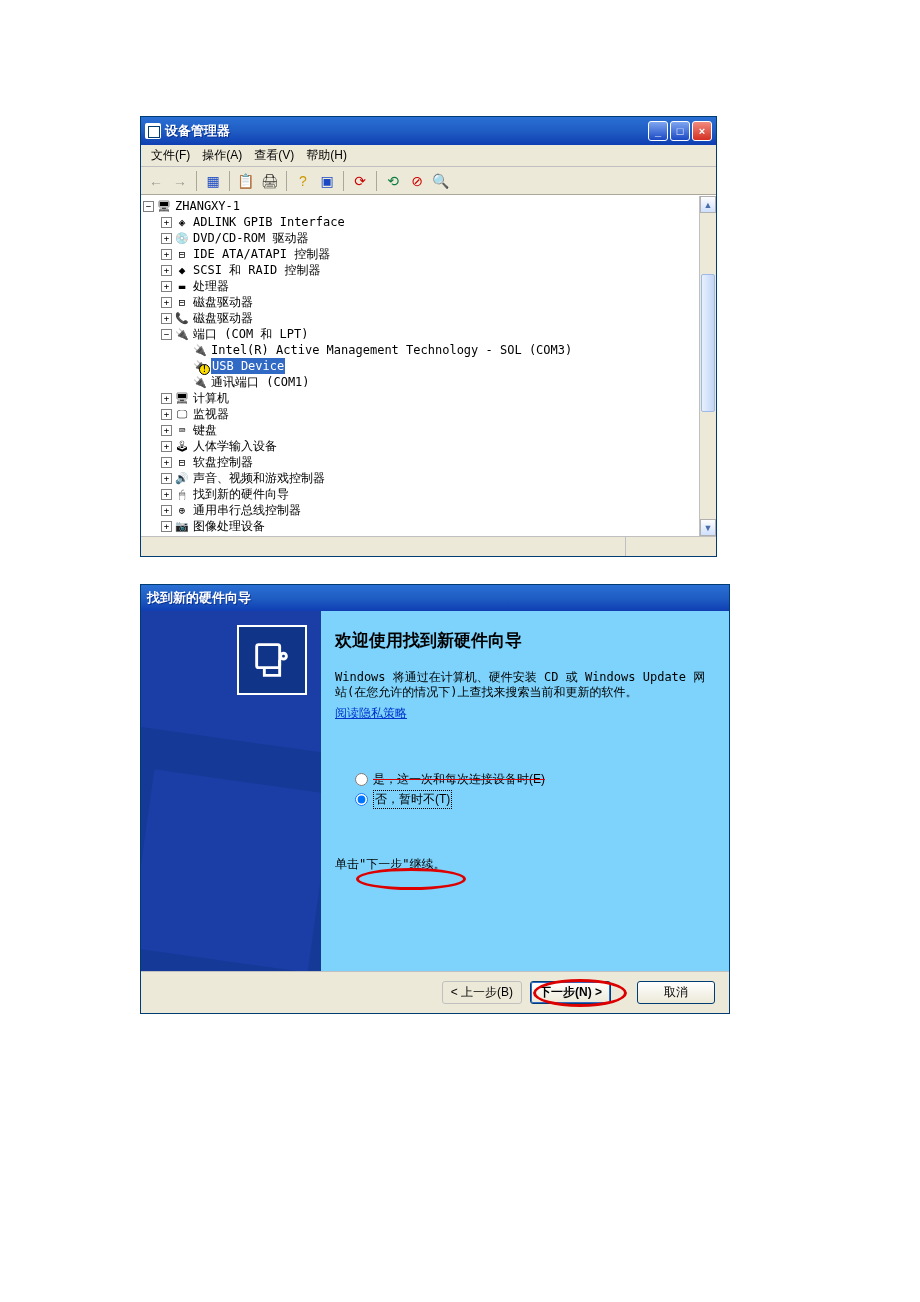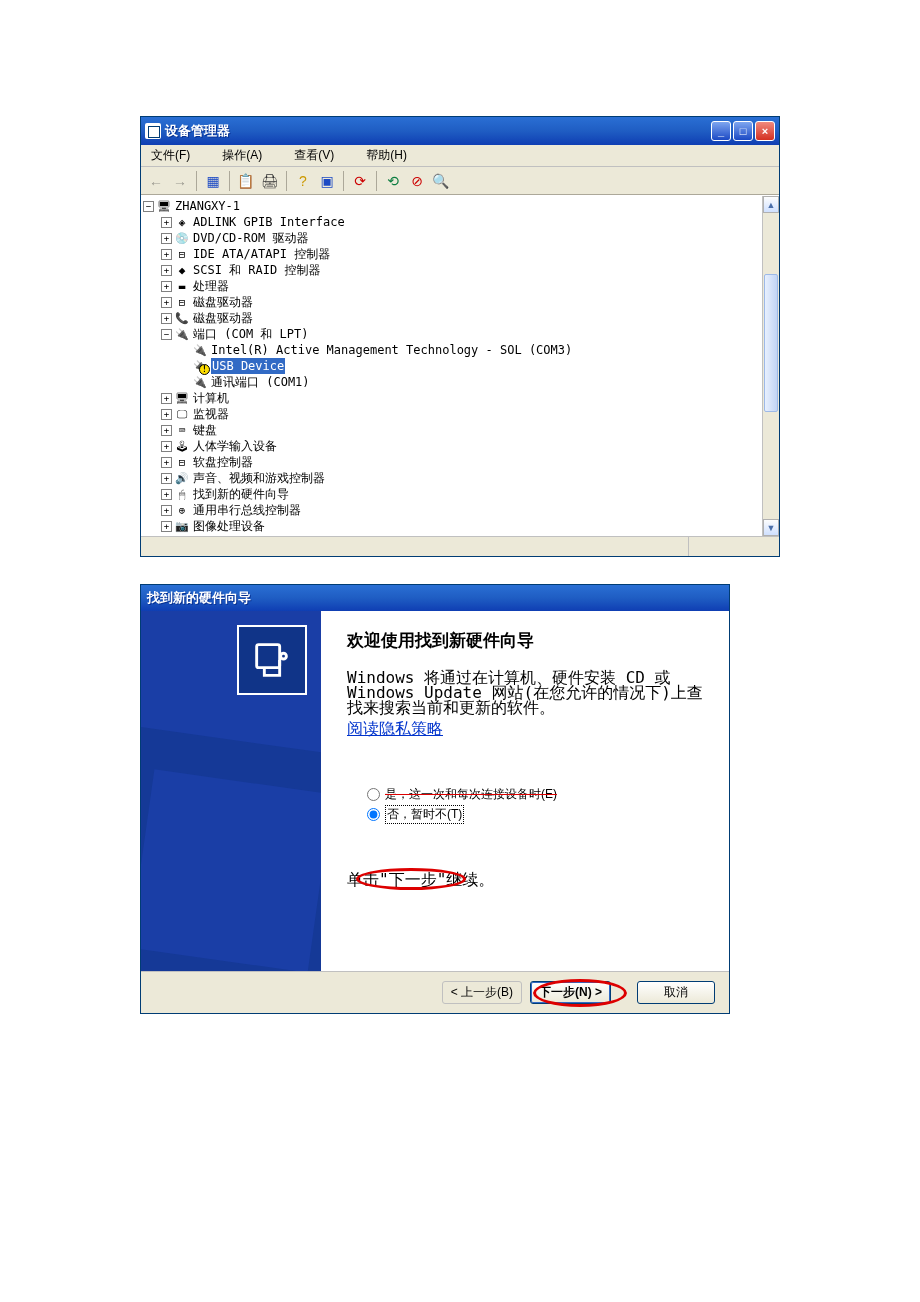--- a/index.html
+++ b/index.html
@@ -1,32 +1,32 @@
 <!DOCTYPE html>
 <html><head>
 <meta charset="utf-8">
 <style>
 * { box-sizing: border-box; margin: 0; padding: 0; }
 body { font-family: "SimSun", "宋体", Tahoma, sans-serif; font-size: 12px; background: #fff; }
 .page { position: relative; width: 920px; height: 1302px; }
 
 
-.dm-window { position: absolute; left: 140px; top: 116px; width: 640px; border: 1px solid #003c74; }
+.dm-window { position: absolute; left: 140px; top: 116px; width: 577px; border: 1px solid #003c74; }
 .titlebar { height: 28px; background: linear-gradient(to bottom, #2a6fd4 0%, #1f5dc3 50%, #0f3eb3 100%); display: flex; align-items: center; padding: 0 4px; color: #fff; font-weight: bold; }
 .titlebar .title-icon { width: 16px; height: 16px; margin-right: 4px; background: #fff; border-radius: 2px; position: relative; display: inline-block; }
 .titlebar .title-icon::after { content:""; position:absolute; left:3px; top:3px; width:10px; height:10px; border:1px solid #003c74; }
 .titlebar .title-text { flex: 1; font-size: 13px; text-shadow: 1px 1px 0 #083192; }
 .win-buttons { display: flex; gap: 2px; }
 .win-btn { width: 20px; height: 20px; border: 1px solid #fff; border-radius: 3px; display: flex; align-items: center; justify-content: center; font-weight: bold; font-family: Tahoma, sans-serif; }
 .win-btn.min { background: linear-gradient(to bottom,#7ea6f0,#1b49c4); color:#fff; }
 .win-btn.max { background: linear-gradient(to bottom,#7ea6f0,#1b49c4); color:#fff; }
 .win-btn.close { background: linear-gradient(to bottom,#f08a7e,#d43022); color:#fff; }
 .win-btn span { font-size:11px; line-height:1; }
 
-.menubar { height: 22px; background: #ece9d8; border-bottom: 1px solid #c0c0c0; display: flex; align-items: center; padding: 0 4px; gap: 20px; }
+.menubar { height: 22px; background: #ece9d8; border-bottom: 1px solid #c0c0c0; display: flex; align-items: center; padding: 0 4px; }
 .menu-item { padding: 2px 6px; cursor: default; }
 
 .toolbar { height: 28px; background: #ece9d8; border-bottom: 1px solid #aca899; display: flex; align-items: center; padding: 0 4px; gap: 2px; }
 .tool-sep { width: 1px; height: 20px; background: #aca899; margin: 0 3px; }
 .tool-btn { width: 22px; height: 22px; border: 1px solid transparent; display: flex; align-items: center; justify-content: center; }
 .tool-btn.disabled { opacity: 0.45; }
 .tool-ico { font-size: 14px; color:#333; }
 
 .tree-wrap { display: flex; background: #fff; border-top: 1px solid #fff; }
 .tree { flex: 1; height: 340px; overflow: hidden; padding: 2px; font-family: "SimSun","宋体",monospace; font-size: 12px; line-height: 16px; }
@@ -47,23 +47,23 @@
 .statusbar .cell:last-child { flex:0 0 90px; border-right:none; }
 
 
 .wiz-window { position: absolute; left: 140px; top: 584px; width: 590px; border: 1px solid #003c74; }
 .wiz-titlebar { height: 26px; background: linear-gradient(to bottom,#2a6fd4 0%,#1f5dc3 50%,#0f3eb3 100%); color:#fff; font-weight:bold; display:flex; align-items:center; padding:0 6px; font-size:13px; text-shadow:1px 1px 0 #083192; }
 .wiz-body { display:flex; background:#ece9d8; }
 .wiz-side { width: 180px; height: 360px; background:#1a3ea6; position:relative; overflow:hidden; }
 .wiz-side .side-icon { position:absolute; top:14px; right:14px; width:70px; height:70px; background:#103488; border:2px solid #fff; display:flex; align-items:center; justify-content:center; }
 .wiz-side .side-icon svg { width:46px; height:46px; }
 .wiz-side .side-shape { position:absolute; left:-40px; top:130px; width:260px; height:260px; border:40px solid #103488; transform:rotate(8deg); opacity:0.5; }
-.wiz-content { flex:1; padding: 18px 20px 10px 26px; background:#ffffff; }
+.wiz-content { flex:1; padding: 18px 20px 10px 14px; background:#7dd3fc; }
 .wiz-h1 { font-size:17px; font-weight:bold; margin-bottom:18px; }
-.wiz-p { font-size:16px; line-height:15px; margin-bottom:6px; font-family:"SimSun","宋体",monospace; }
+.wiz-p { font-size:12px; line-height:15px; margin-bottom:6px; font-family:"SimSun","宋体",monospace; }
 .wiz-link { color:#0033cc; text-decoration:underline; cursor:pointer; }
 .wiz-radios { margin: 14px 0 18px 20px; }
 .wiz-radio-row { display:flex; align-items:center; height:20px; }
 .wiz-radio-row input { margin-right:5px; }
 .wiz-radio-row span.strike { text-decoration: line-through; text-decoration-color:#d00; }
 .dotted-focus { border:1px dotted #000; padding:0 1px; }
 .wiz-footer { height:42px; background:#ece9d8; border-top:1px solid #c0c0c0; display:flex; align-items:center; justify-content:flex-end; padding:0 14px; gap:8px; }
 .wiz-btn { min-width:78px; height:23px; background:linear-gradient(to bottom,#fff,#ece9d8); border:1px solid #003c74; border-radius:3px; font-size:12px; padding:0 8px; display:inline-flex; align-items:center; justify-content:center; }
 .wiz-btn.disabled { color:#000000; border-color:#c0c0c0; background:#ece9d8; }
 .wiz-btn.default { box-shadow: 0 0 0 1px #316ac5 inset; font-weight: bold; }

